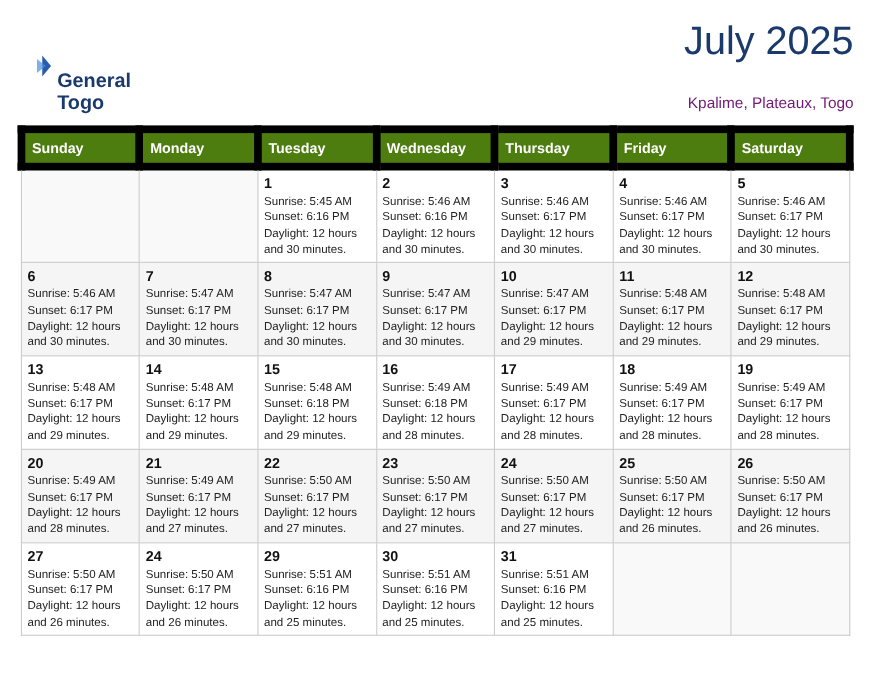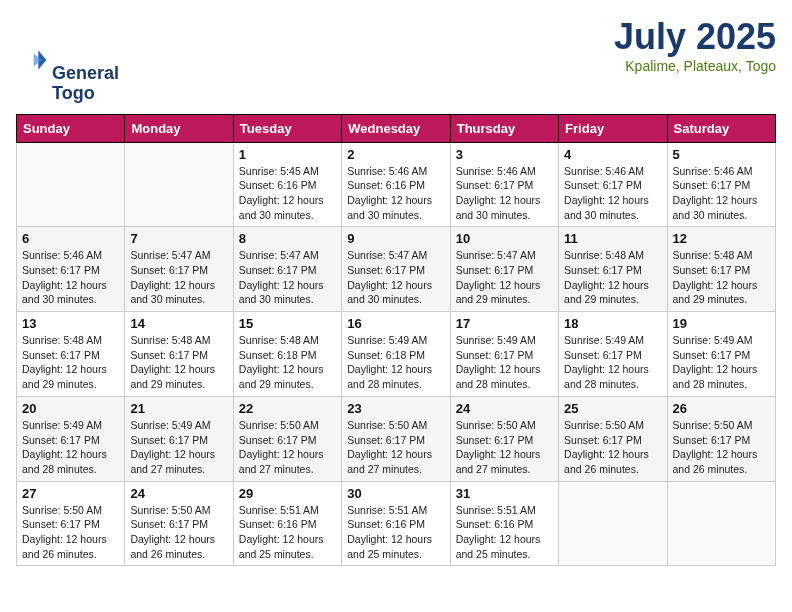--- a/index.html
+++ b/index.html
@@ -30,39 +30,40 @@
     }
     .logo-icon {
       width: 32px;
       height: 32px;
     }
     .title-block {
       text-align: right;
     }
     .month-title {
       font-size: 36px;
-      font-weight: bold;
+      font-weight: normal;
       color: #1a3a6b;
     }
     .location {
       font-size: 14px;
-      color: #4d7c0f;
+      color: #701a75;
+      margin-top: 27px;
     }
     .calendar {
       width: 100%;
       border-collapse: collapse;
       border: 1px solid #ccc;
     }
     .calendar th {
-      background: #be185d;
+      background: #4d7c0f;
       color: #fff;
       text-align: left;
       padding: 6px 6px;
       font-size: 13px;
-      border: 1px solid #000000;
+      border: 7px solid #000000;
     }
     .calendar td {
       vertical-align: top;
       padding: 4px 5px;
       border: 1px solid #ccc;
       width: 108px;
       min-height: 80px;
       font-size: 11px;
       color: #222;
       background: #fff;

